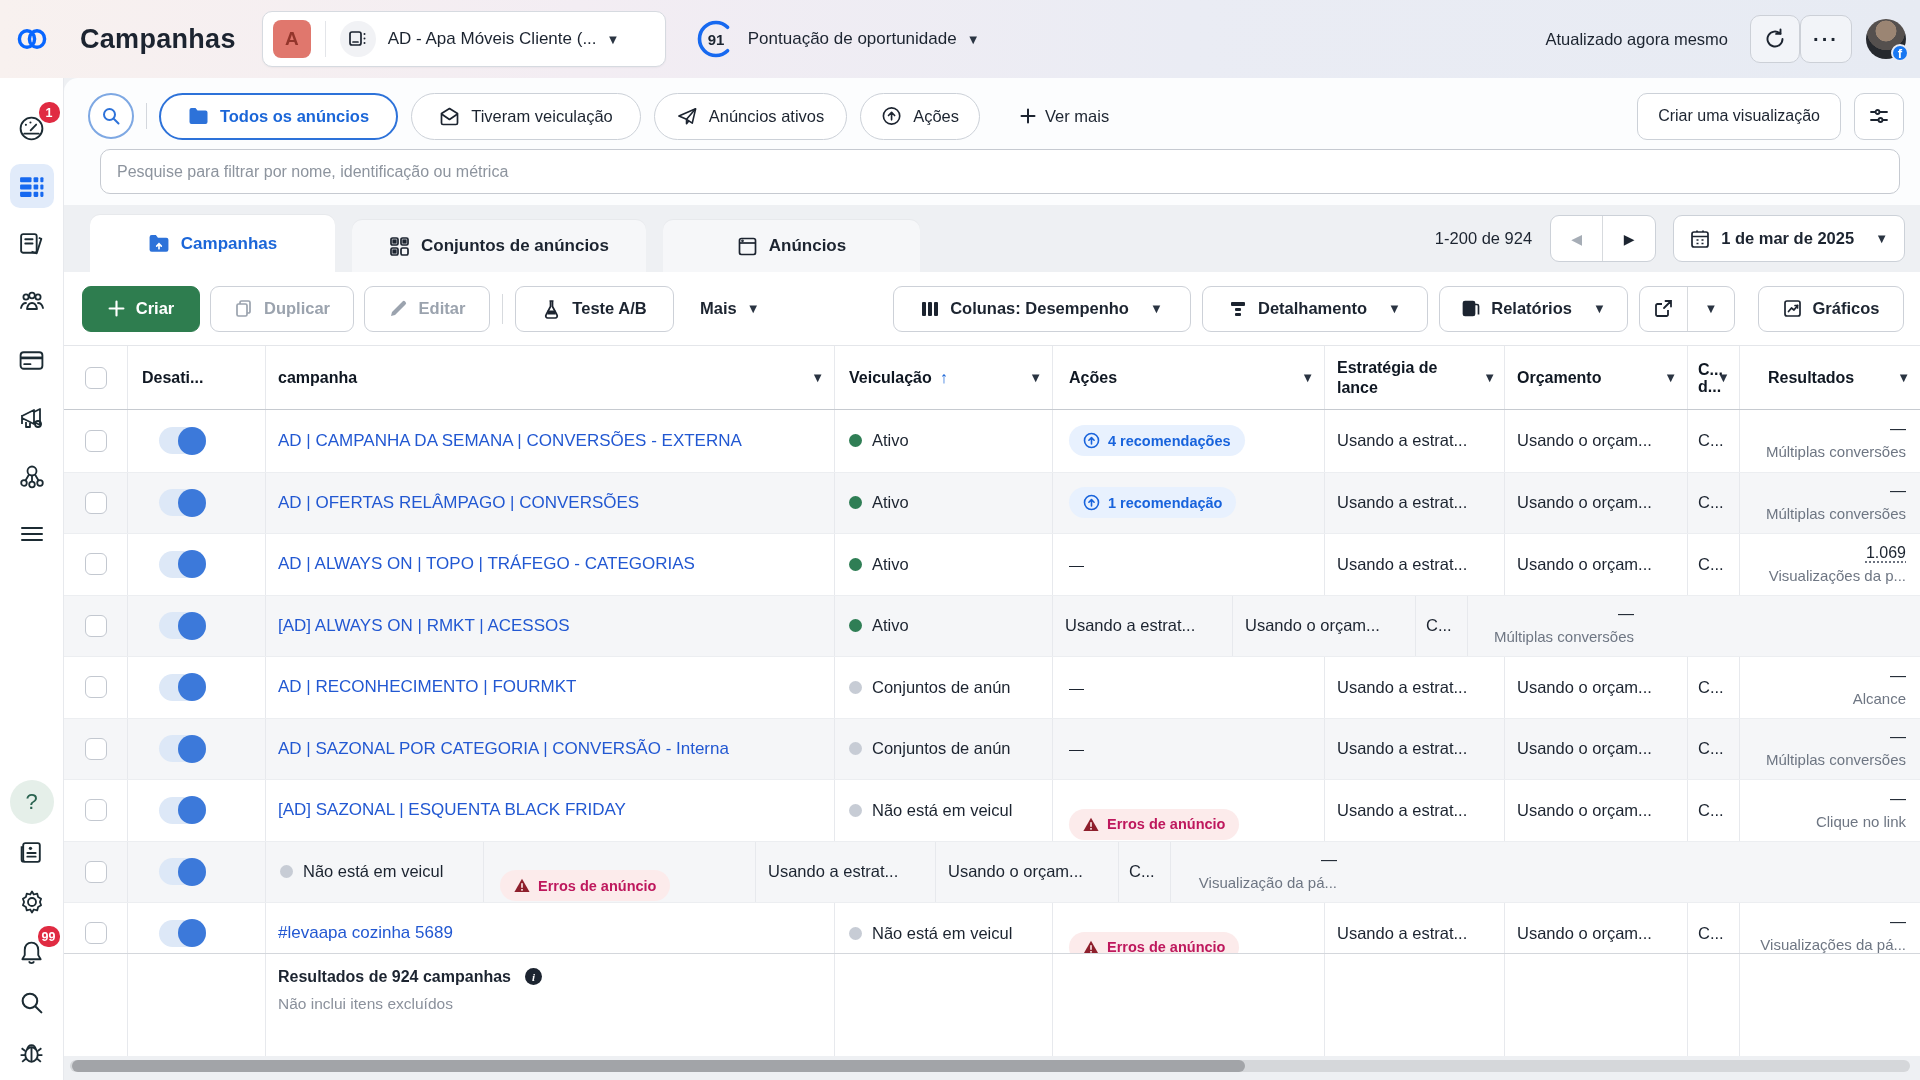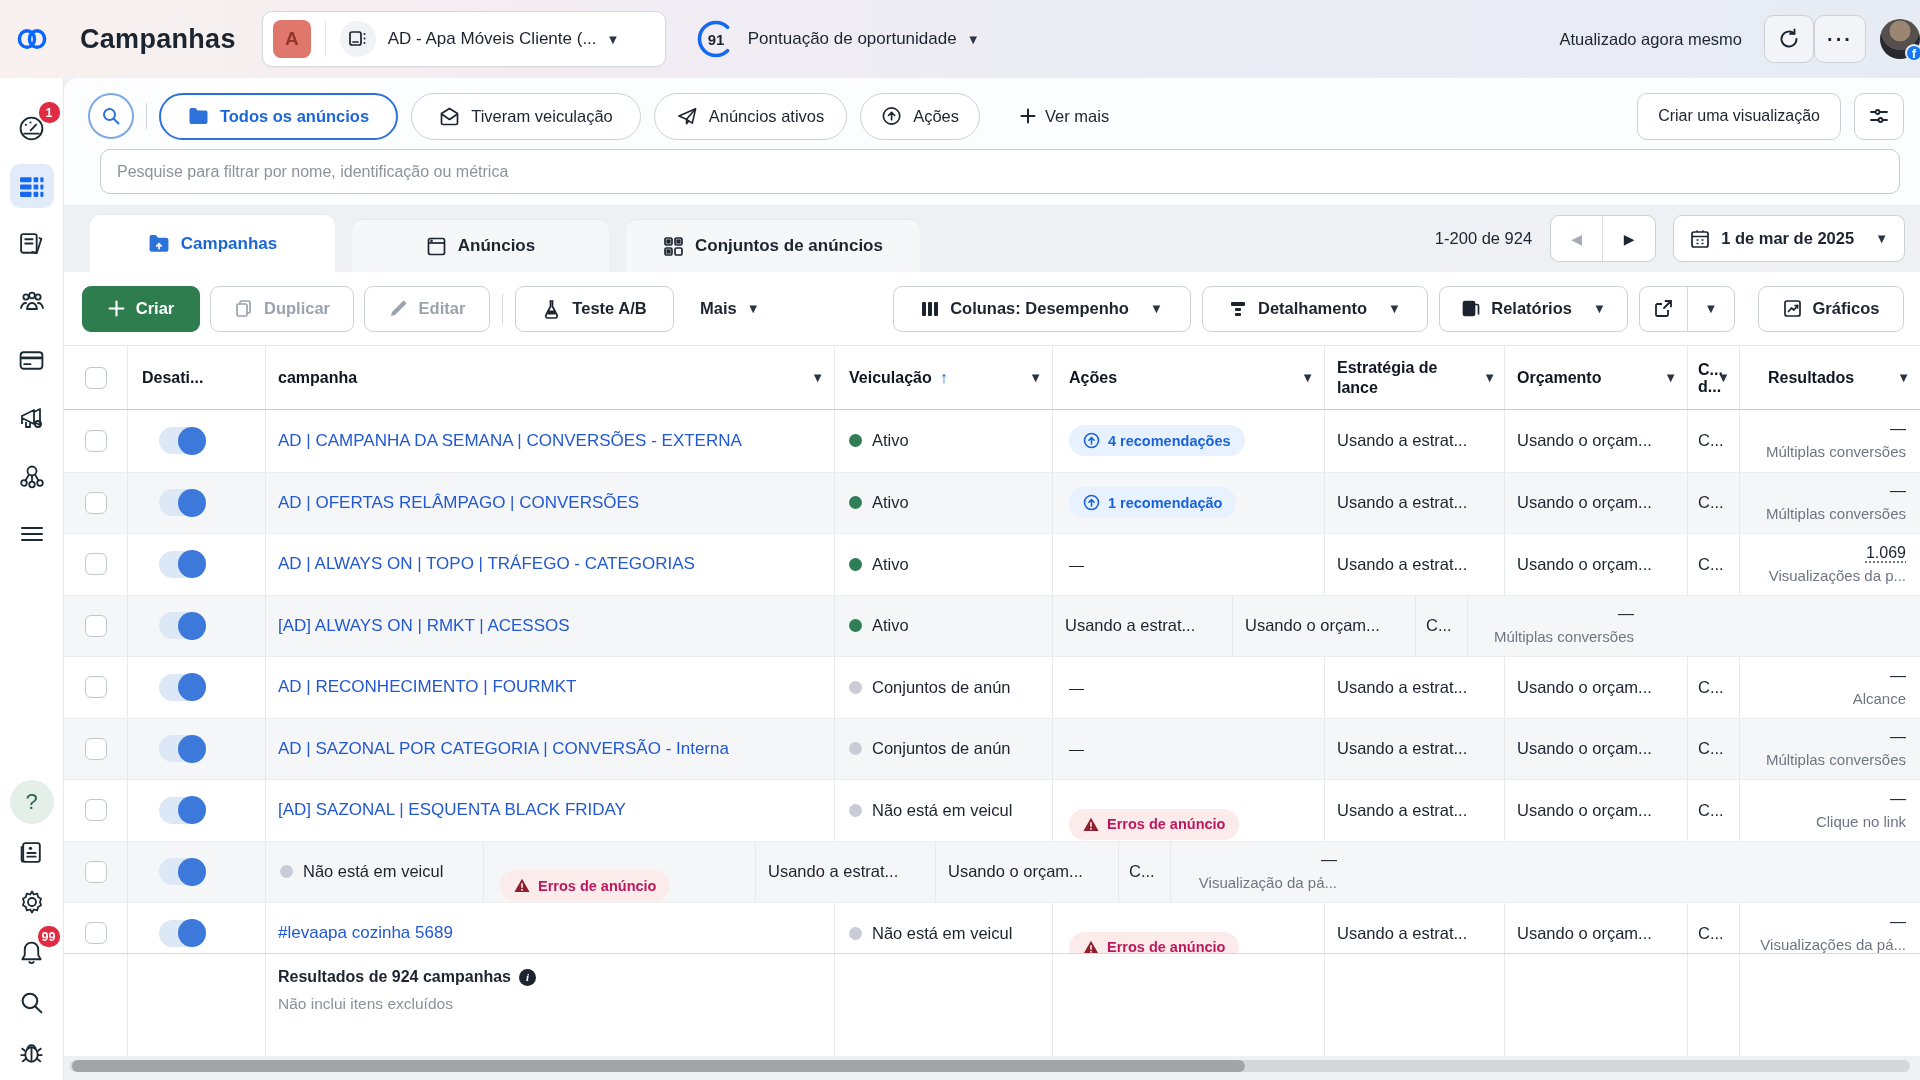--- a/index.html
+++ b/index.html
@@ -8,21 +8,21 @@
 .logo{width:64px;display:flex;justify-content:center;align-items:center}
 .page-title{font-size:27px;font-weight:700;margin-left:16px;letter-spacing:.3px}
 .account-box{margin-left:26px;width:404px;height:56px;background:#fff;border:1px solid #d6dae0;border-radius:10px;display:flex;align-items:center;padding:0 16px 0 10px;box-shadow:0 1px 2px rgba(0,0,0,.04)}
 .acct-avatar{width:38px;height:38px;border-radius:8px;background:#e0776d;color:#93352b;font-weight:700;font-size:19px;display:flex;align-items:center;justify-content:center}
 .acct-div{width:1px;height:36px;background:#e3e5e9;margin:0 14px}
 .acct-chip{width:36px;height:36px;border-radius:50%;background:#f1f2f5;display:flex;align-items:center;justify-content:center;margin-right:12px}
 .acct-name{font-size:17px;color:#1c2430}
 .caret{display:inline-block;font-size:13px;color:#2a3442;margin-left:10px}
 .score{display:flex;align-items:center;margin-left:30px}
 .score-label{font-size:17px;margin-left:12px}
-.hdr-right{margin-left:auto;display:flex;align-items:center;}
+.hdr-right{margin-left:auto;display:flex;align-items:center;padding-right:14px}
 .updated{font-size:16.5px;margin-right:22px}
 .icon-btn{width:50px;height:48px;border:1px solid #ccd0d7;border-radius:10px;background:rgba(255,255,255,.45);display:flex;align-items:center;justify-content:center}
 .review-btn{height:48px;border:1px solid #ccd0d7;border-radius:10px;background:rgba(255,255,255,.45);color:#98a0ab;font-size:16.5px;font-weight:600;padding:0 22px;margin:0 14px;display:flex;align-items:center}
 .more-btn{width:52px;height:48px;border:1px solid #ccd0d7;border-radius:10px;background:rgba(255,255,255,.45);font-size:20px;font-weight:700;display:flex;align-items:center;justify-content:center;letter-spacing:2px}
 .hdr-avatar{width:40px;height:40px;border-radius:50%;margin-left:14px;background:radial-gradient(circle at 50% 30%,#9b8573 0 30%,#55504e 31% 55%,#26292e 56% 100%);position:relative}
 .fb-badge{position:absolute;right:-3px;bottom:-3px;width:18px;height:18px;border-radius:50%;background:#1877f2;color:#fff;font-size:13px;font-weight:700;display:flex;align-items:center;justify-content:center;border:2px solid #e9ecf4}
 .sidebar{position:absolute;left:0;top:78px;width:64px;height:1002px;background:#fff;border-right:1px solid #e7e9ed;z-index:4;display:flex;flex-direction:column;align-items:center}
 .side-top{display:flex;flex-direction:column;gap:14px;padding-top:28px;align-items:center}
 .side-bottom{margin-top:auto;display:flex;flex-direction:column;gap:6px;padding-bottom:6px;align-items:center}
 .sitem{width:44px;height:44px;display:flex;align-items:center;justify-content:center;position:relative}
@@ -105,21 +105,21 @@
 .cellpill.red{background:#fcebeb;color:#be185d;margin-top:28px}
 .dash{font-size:15px;color:#1c2430}
 .trunc{white-space:nowrap;overflow:hidden;text-overflow:ellipsis;font-size:16.5px}
 .c-result{flex-direction:column;align-items:flex-end;justify-content:center}
 .rv{font-size:16px;color:#1c2430;line-height:20px}
 .rv.num{text-decoration:underline dotted #6c7380 1.5px;text-underline-offset:4px}
 .rl{font-size:15px;color:#6e7683;line-height:20px;margin-top:3px;white-space:nowrap}
 .tfoot{height:103px;border-top:1px solid #d4d7dc;background:#fff;display:flex}
 .tfoot .td{align-items:flex-start}
 .foot-name{display:flex;flex-direction:column;padding-top:14px}
-.foot-title{font-size:16px;font-weight:700;display:flex;align-items:center;gap:8px}
+.foot-title{font-size:16px;font-weight:700;display:flex;gap:14px}
 .info-i{width:17px;height:17px;border-radius:50%;background:#1c2430;color:#fff;font-size:11px;font-weight:700;display:inline-flex;align-items:center;justify-content:center;font-family:"Liberation Serif",serif;font-style:italic}
 .foot-sub{font-size:15.5px;color:#8b919c;margin-top:9px}
 .bottombar{height:24px;background:#eef0f3;position:relative}
 .track{position:absolute;left:6px;right:10px;top:4px;height:12px;border-radius:7px;background:#d5d7da}
 .thumb{position:absolute;left:8px;top:4px;width:1173px;height:12px;border-radius:7px;background:#a2a4a8}
 svg{display:block}
 </style>
 </head>
 <body>
 
@@ -343,40 +343,40 @@
   </div>
 
   <div class="tabsband">
     <div class="tab active">
       <svg width="22" height="20" viewBox="0 0 21 19">
           <path d="M1.5 3a2 2 0 0 1 2-2h4l2 2.5h8a2 2 0 0 1 2 2V15a2 2 0 0 1-2 2h-14a2 2 0 0 1-2-2z" fill="#2d72d9"></path>
           <path d="M10.5 14v-4.5M8.3 11.5l2.2-2.3 2.2 2.3" stroke="#fff" stroke-width="1.6" fill="none" stroke-linecap="round"></path>
         </svg>
       <span>Campanhas</span>
     </div>
-    <div class="tab w-an">
-      <svg width="21" height="21" viewBox="0 0 21 21" fill="none" stroke="#1c2430" stroke-width="1.7">
-          <rect x="2.5" y="2.5" width="16" height="16" rx="2"></rect>
-          <path d="M2.5 7h16"></path>
-          <circle cx="5.5" cy="4.8" r=".5" fill="#1c2430"></circle>
-        </svg>
-      <span>Anúncios</span>
-    </div>
     <div class="tab w-cj">
       <svg width="21" height="21" viewBox="0 0 21 21" fill="none" stroke="#1c2430" stroke-width="1.7">
           <rect x="2" y="2" width="7" height="7" rx="1.5"></rect>
           <rect x="12" y="2" width="7" height="7" rx="1.5"></rect>
           <rect x="2" y="12" width="7" height="7" rx="1.5"></rect>
           <rect x="12" y="12" width="7" height="7" rx="1.5"></rect>
           <rect x="4.2" y="4.2" width="2.6" height="2.6" fill="#1c2430"></rect>
           <rect x="14.2" y="4.2" width="2.6" height="2.6" fill="#1c2430"></rect>
           <rect x="4.2" y="14.2" width="2.6" height="2.6" fill="#1c2430"></rect>
         </svg>
       <span>Conjuntos de anúncios</span>
     </div>
+    <div class="tab w-an">
+      <svg width="21" height="21" viewBox="0 0 21 21" fill="none" stroke="#1c2430" stroke-width="1.7">
+          <rect x="2.5" y="2.5" width="16" height="16" rx="2"></rect>
+          <path d="M2.5 7h16"></path>
+          <circle cx="5.5" cy="4.8" r=".5" fill="#1c2430"></circle>
+        </svg>
+      <span>Anúncios</span>
+    </div>
     <div class="tabs-right">
       <span class="range-txt">1-200 de 924</span>
       <div class="pager">
         <div class="prev">◀</div>
         <div class="next">▶</div>
       </div>
       <div class="date-btn">
         <svg width="20" height="20" viewBox="0 0 20 20" fill="none" stroke="#1c2430" stroke-width="1.7">
             <rect x="2" y="3" width="16" height="15" rx="2"></rect>
             <path d="M2 7.5h16M7 3V1.5M13 3V1.5M6.5 11h2M11.5 11h2M6.5 14.5h2M11.5 14.5h2"></path>

